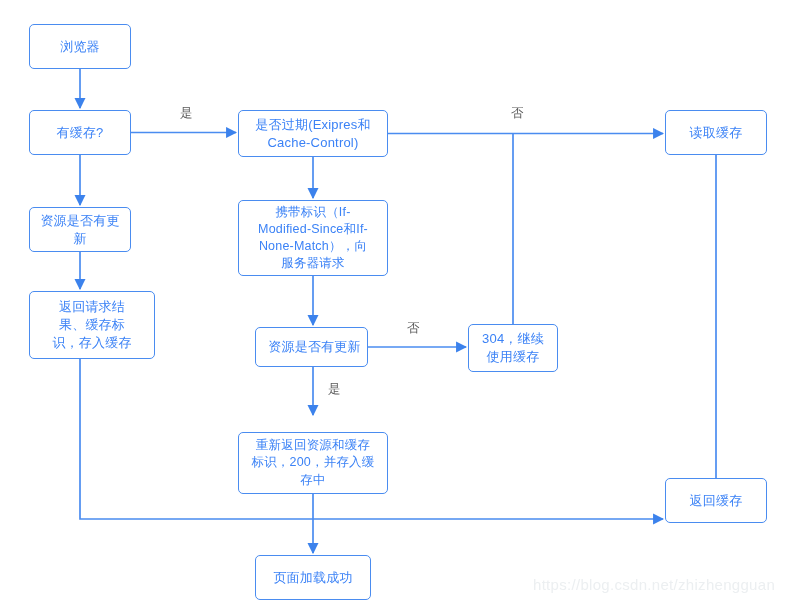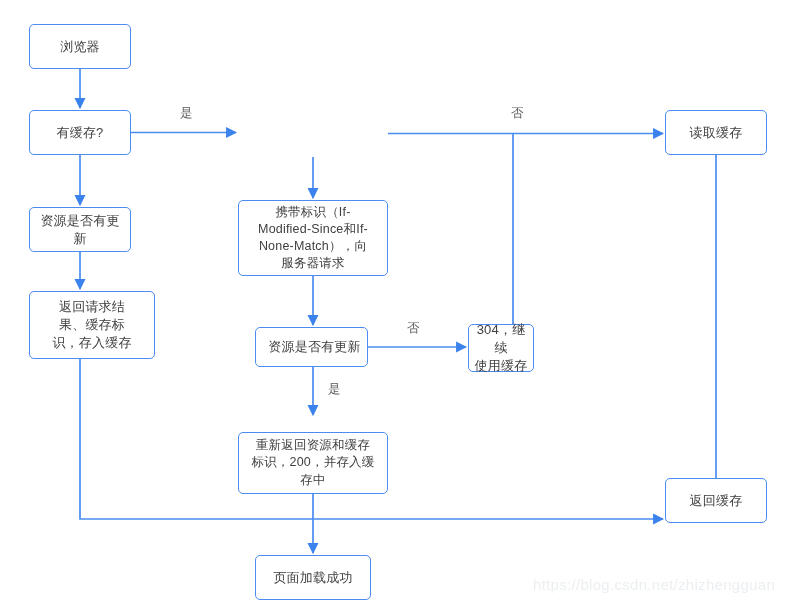--- a/index.html
+++ b/index.html
@@ -23,21 +23,21 @@
     top: 0;
     width: 790px;
     height: 610px;
   }
   .node {
     position: absolute;
     box-sizing: border-box;
     border: 1.6px solid #4a8cf0;
     border-radius: 5px;
     background: #ffffff;
-    color: #404040;
+    color: #3b82f6;
     display: flex;
     align-items: center;
     justify-content: center;
     text-align: center;
     line-height: 1.38;
     font-size: 13px;
     letter-spacing: 0.2px;
     padding: 2px 4px;
     white-space: pre-line;
     z-index: 2;
@@ -100,37 +100,39 @@
     <g fill="none" stroke="#4a8cf0" stroke-width="1.7">
 
       <path d="M 513 134 L 513 324"></path>
     </g>
   </svg>
 
   <div class="node" style="left:29px; top:24px; width:102px; height:45px;">浏览器</div>
 
   <div class="node" style="left:29px; top:110px; width:102px; height:45px;text-align:right;">有缓存?</div>
 
+  <div class="node" style="left:238px; top:110px; width:150px; height:47px; font-size:13px;">是否过期(Exipres和
+Cache-Control)</div>
 
   <div class="node" style="left:665px; top:110px; width:102px; height:45px;">读取缓存</div>
 
   <div class="node" style="left:29px; top:207px; width:102px; height:45px;">资源是否有更新</div>
 
   <div class="node" style="left:238px; top:200px; width:150px; height:76px; font-size:12.5px;">携带标识（If-
 Modified-Since和If-
 None-Match），向
 服务器请求</div>
 
   <div class="node" style="left:29px; top:291px; width:126px; height:68px;">返回请求结
 果、缓存标
 识，存入缓存</div>
 
   <div class="node" style="left:255px; top:327px; width:113px; height:40px;padding-left:10px;">资源是否有更新</div>
 
-  <div class="node" style="left:468px; top:324px; width:66px; height:48px;">304，继续
+  <div class="node" style="left:468px; top:324px; width:90px; height:48px;">304，继续
 使用缓存</div>
 
   <div class="node" style="left:238px; top:432px; width:150px; height:62px; font-size:12.5px;">重新返回资源和缓存
 标识，200，并存入缓
 存中</div>
 
   <div class="node" style="left:665px; top:478px; width:102px; height:45px;">返回缓存</div>
 
   <div class="node" style="left:255px; top:555px; width:116px; height:45px;">页面加载成功</div>
 

